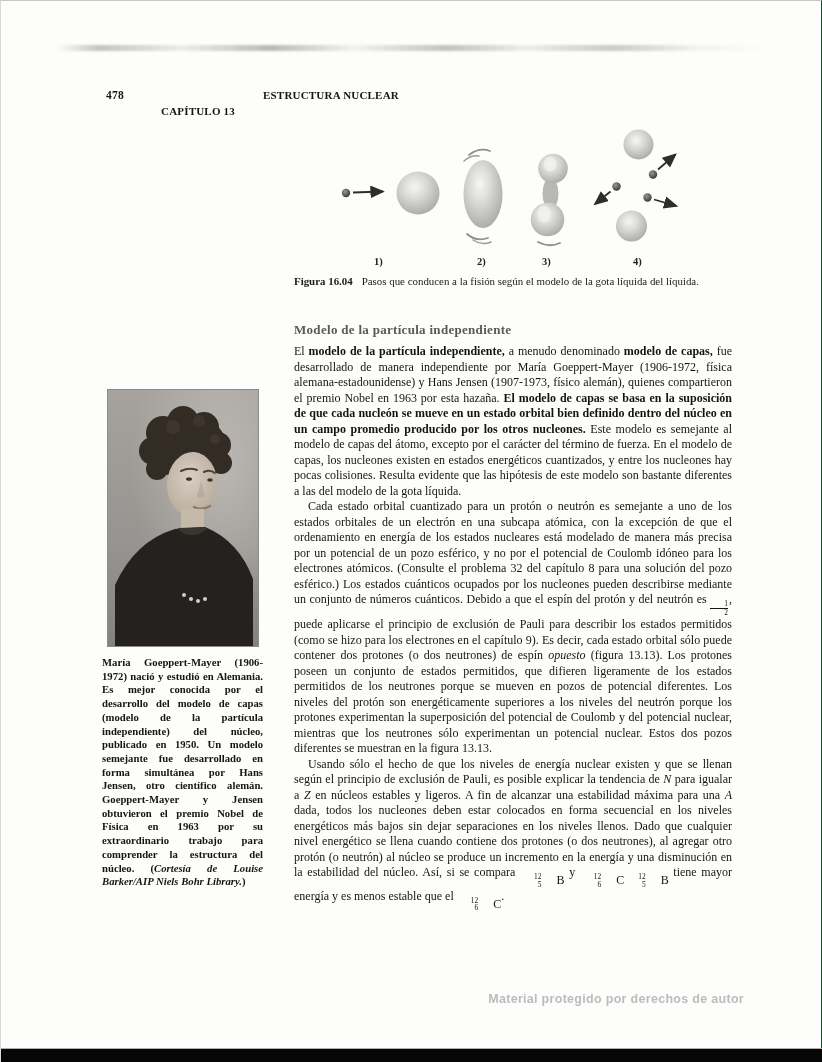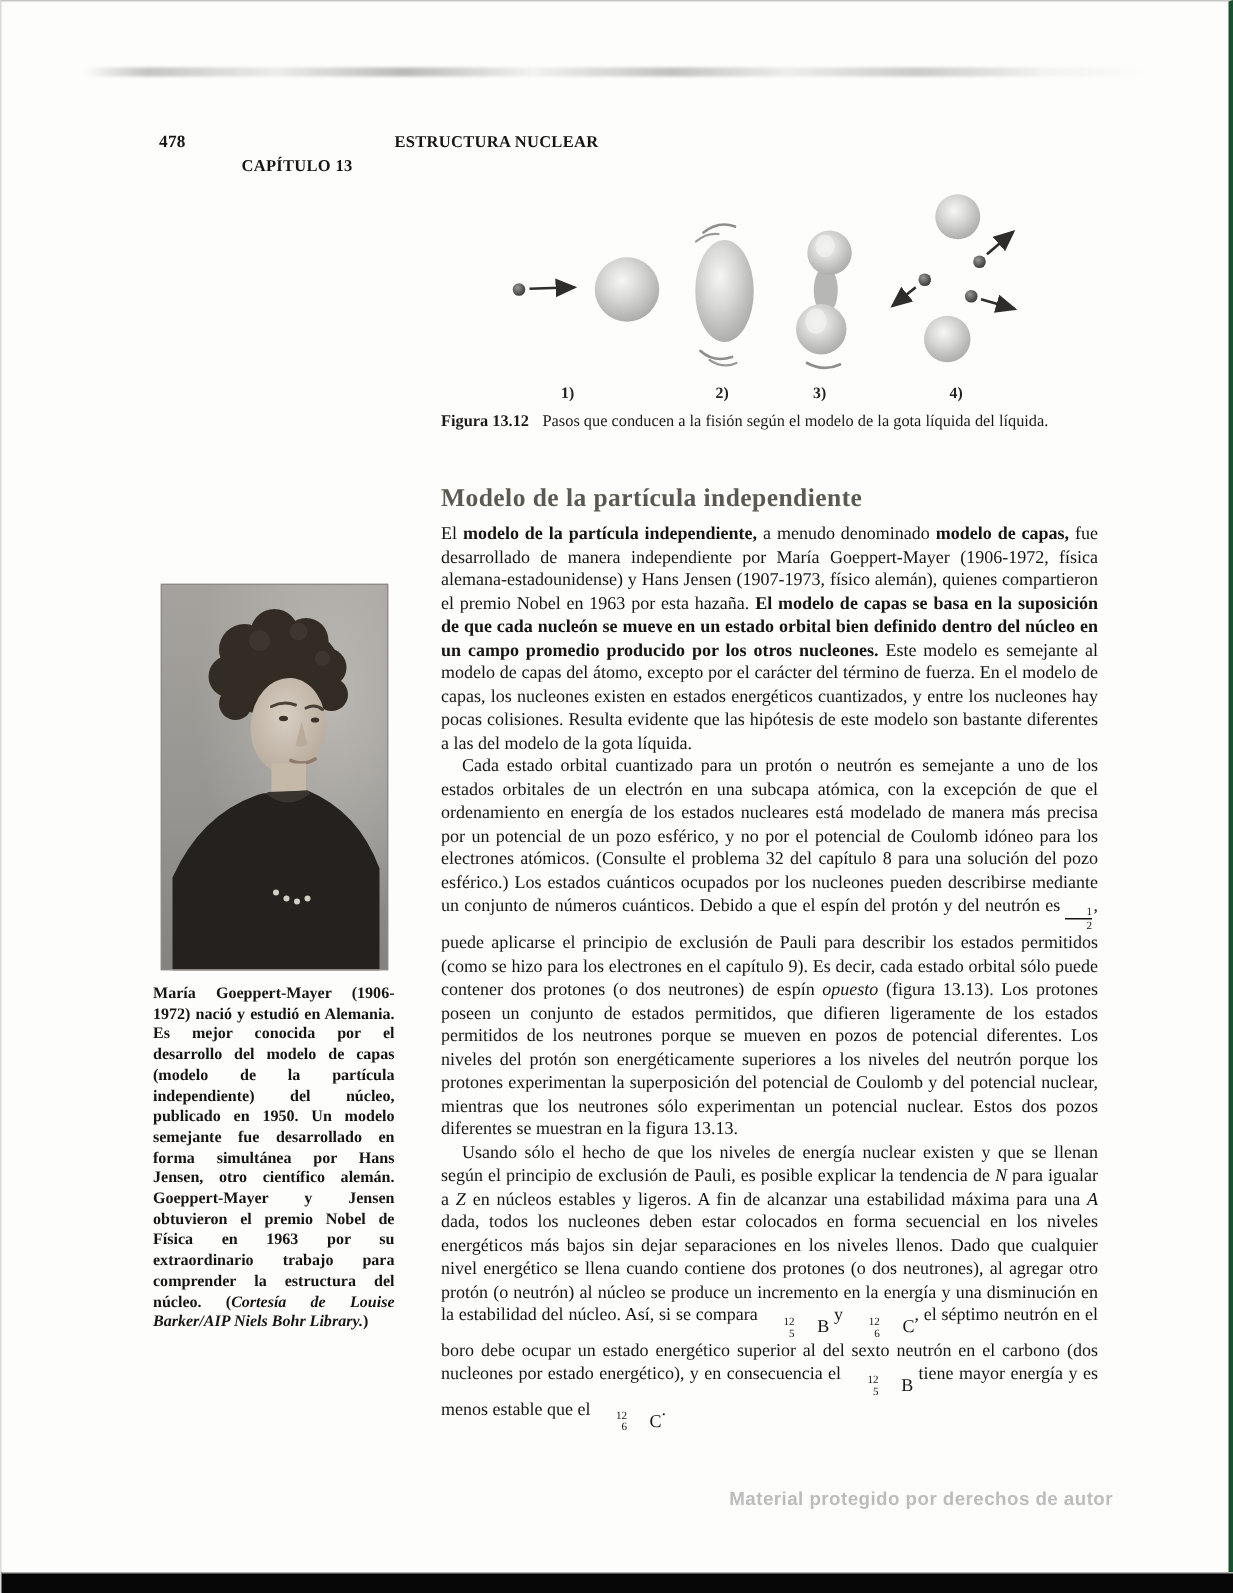--- a/index.html
+++ b/index.html
@@ -6,21 +6,21 @@
   body{
     width:822px;height:1062px;position:relative;overflow:hidden;
     background:#fdfdfc;
     font-family:"Liberation Serif", serif;
     -webkit-font-smoothing:antialiased;
   }
   .page{
     position:absolute;inset:0;
     border-top:1px solid #c6c6c4;
     border-left:1px solid #d9d9d7;
-    border-right:3px solid #14532d;
+    border-right:1px solid #14532d;
     background:#fdfdfc;
   }
   
   .scan-streak{
     position:absolute;left:55px;top:44px;width:712px;height:6px;
     background:linear-gradient(90deg,
       rgba(150,150,148,0) 0%, rgba(140,140,138,.5) 6%, rgba(170,170,168,.2) 18%,
       rgba(130,130,128,.55) 30%, rgba(180,180,178,.15) 42%, rgba(135,135,133,.5) 55%,
       rgba(175,175,173,.2) 66%, rgba(140,140,138,.45) 78%, rgba(185,185,183,.15) 90%,
       rgba(150,150,148,0) 100%);
@@ -37,21 +37,21 @@
   .fig-caption{
     position:absolute;left:293px;top:273px;width:440px;
     font-size:10.9px;line-height:14.5px;color:#1c1a18;text-align:left;
   }
   .fig-caption .lbl{font-weight:bold;margin-right:9px;}
 
   .right-col{
     position:absolute;left:293px;top:321px;width:438px;color:#161412;
   }
   .section-heading{
-    font-weight:bold;font-size:17px;letter-spacing:.3px;color:#5b5952;
+    font-weight:bold;font-size:13px;letter-spacing:.3px;color:#5b5952;
     margin:0 0 6px 0;
   }
   .body-par{
     margin:0;font-size:12px;line-height:15.5px;text-align:justify;
   }
   .body-par.indent{text-indent:14px;}
   .seg-b{font-weight:bold;margin-top:16px;}
   .seg-i{font-style:italic;}
   .nuclide{display:inline-flex;align-items:center;vertical-align:-3px;}
   .nstack{display:inline-flex;flex-direction:column;line-height:1.05;
@@ -141,21 +141,21 @@
       <line x1="363" y1="73.5" x2="385.5" y2="80" stroke="#2f2d2b" stroke-width="1.8" marker-end="url(#ah)"></line>
     </g>
 
     <text x="83" y="139" font-size="10.5" font-weight="bold" fill="#232220">1)</text>
     <text x="186" y="139" font-size="10.5" font-weight="bold" fill="#232220">2)</text>
     <text x="251" y="139" font-size="10.5" font-weight="bold" fill="#232220">3)</text>
     <text x="342" y="139" font-size="10.5" font-weight="bold" fill="#232220">4)</text>
   </svg>
 
   <div class="fig-caption">
-    <span class="lbl">Figura 13.12</span><span>Pasos que conducen a la fisión según el modelo de la gota líquida del líquida.</span>
+    <span class="lbl">Figura 16.04</span><span>Pasos que conducen a la fisión según el modelo de la gota líquida del líquida.</span>
   </div>
 
   <svg class="portrait-svg" viewBox="0 0 152 258">
     <defs>
       <linearGradient id="pbg" x1="0" y1="0" x2="0" y2="1">
         <stop offset="0%" stop-color="#a6a39e"></stop>
         <stop offset="60%" stop-color="#969490"></stop>
         <stop offset="100%" stop-color="#84827e"></stop>
       </linearGradient>
       <radialGradient id="plight" cx="75%" cy="30%" r="60%">
@@ -224,21 +224,21 @@
             <span class="nsup">12</span>
             <span class="nsub">5</span>
           </span>
           <span class="nsym">B</span>
         </span><span class="seg-r"> y </span><span class="nuclide">
           <span class="nstack">
             <span class="nsup">12</span>
             <span class="nsub">6</span>
           </span>
           <span class="nsym">C</span>
-        </span><span class="seg-r">, el séptimo neutrón en el boro debe ocupar un estado energético superior al del sexto neutrón en el carbono (dos nucleones por estado energético), y en consecuencia el </span><span class="nuclide">
+        </span><span class="nuclide">
           <span class="nstack">
             <span class="nsup">12</span>
             <span class="nsub">5</span>
           </span>
           <span class="nsym">B</span>
         </span><span class="seg-r"> tiene mayor energía y es menos estable que el </span><span class="nuclide">
           <span class="nstack">
             <span class="nsup">12</span>
             <span class="nsub">6</span>
           </span>

